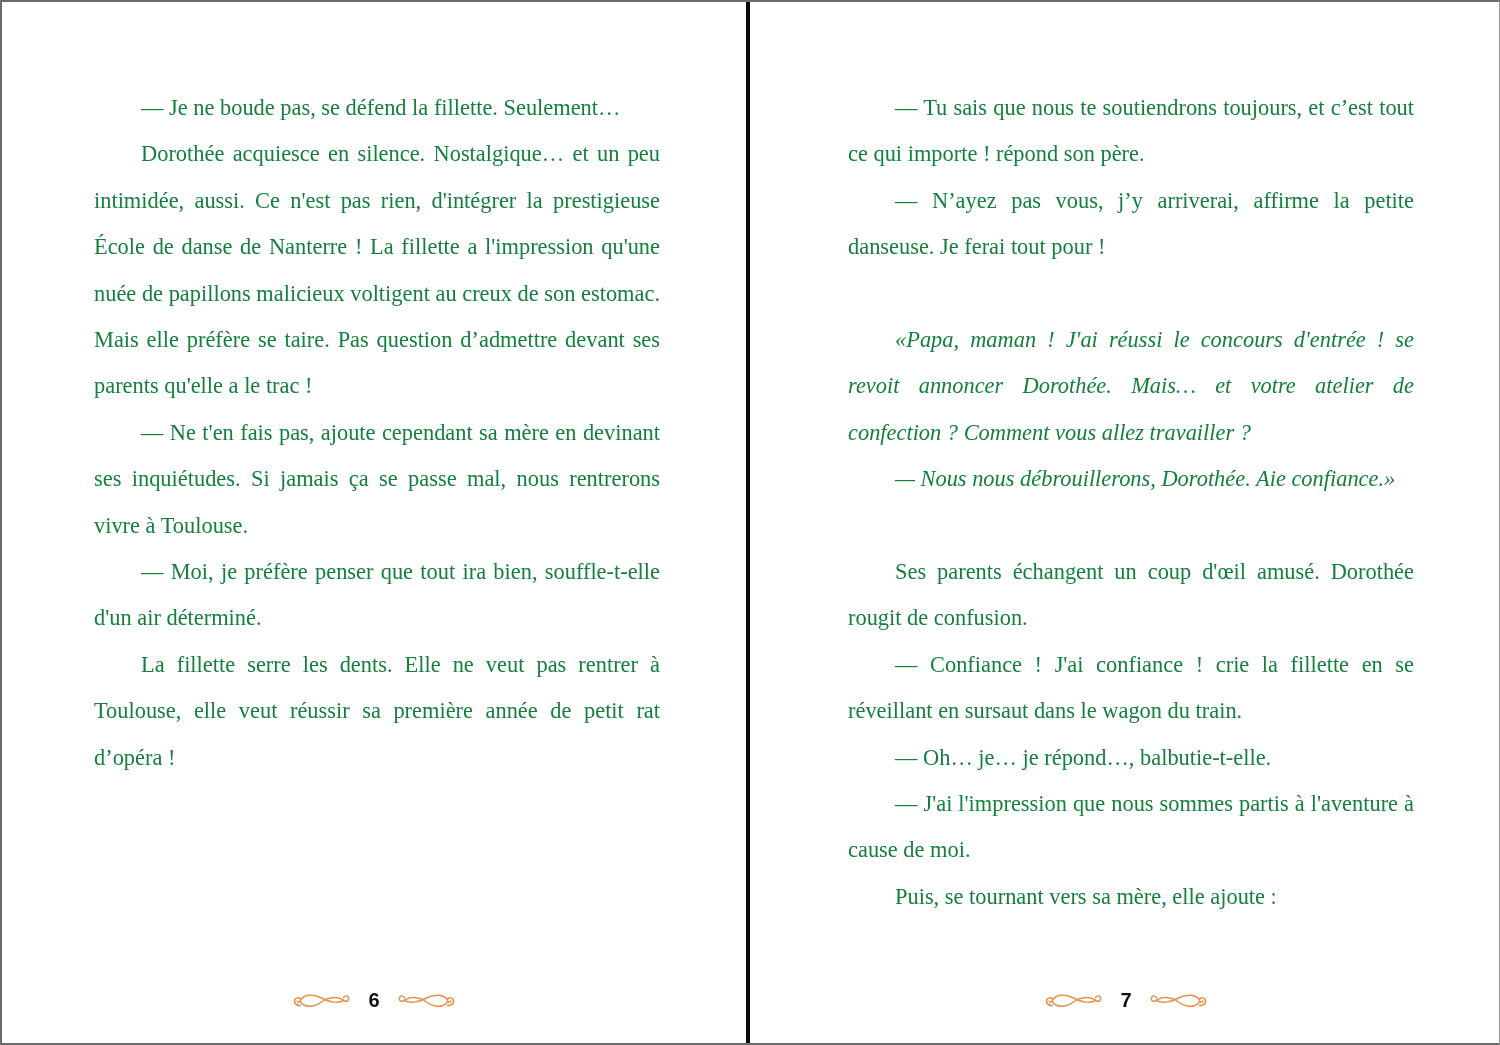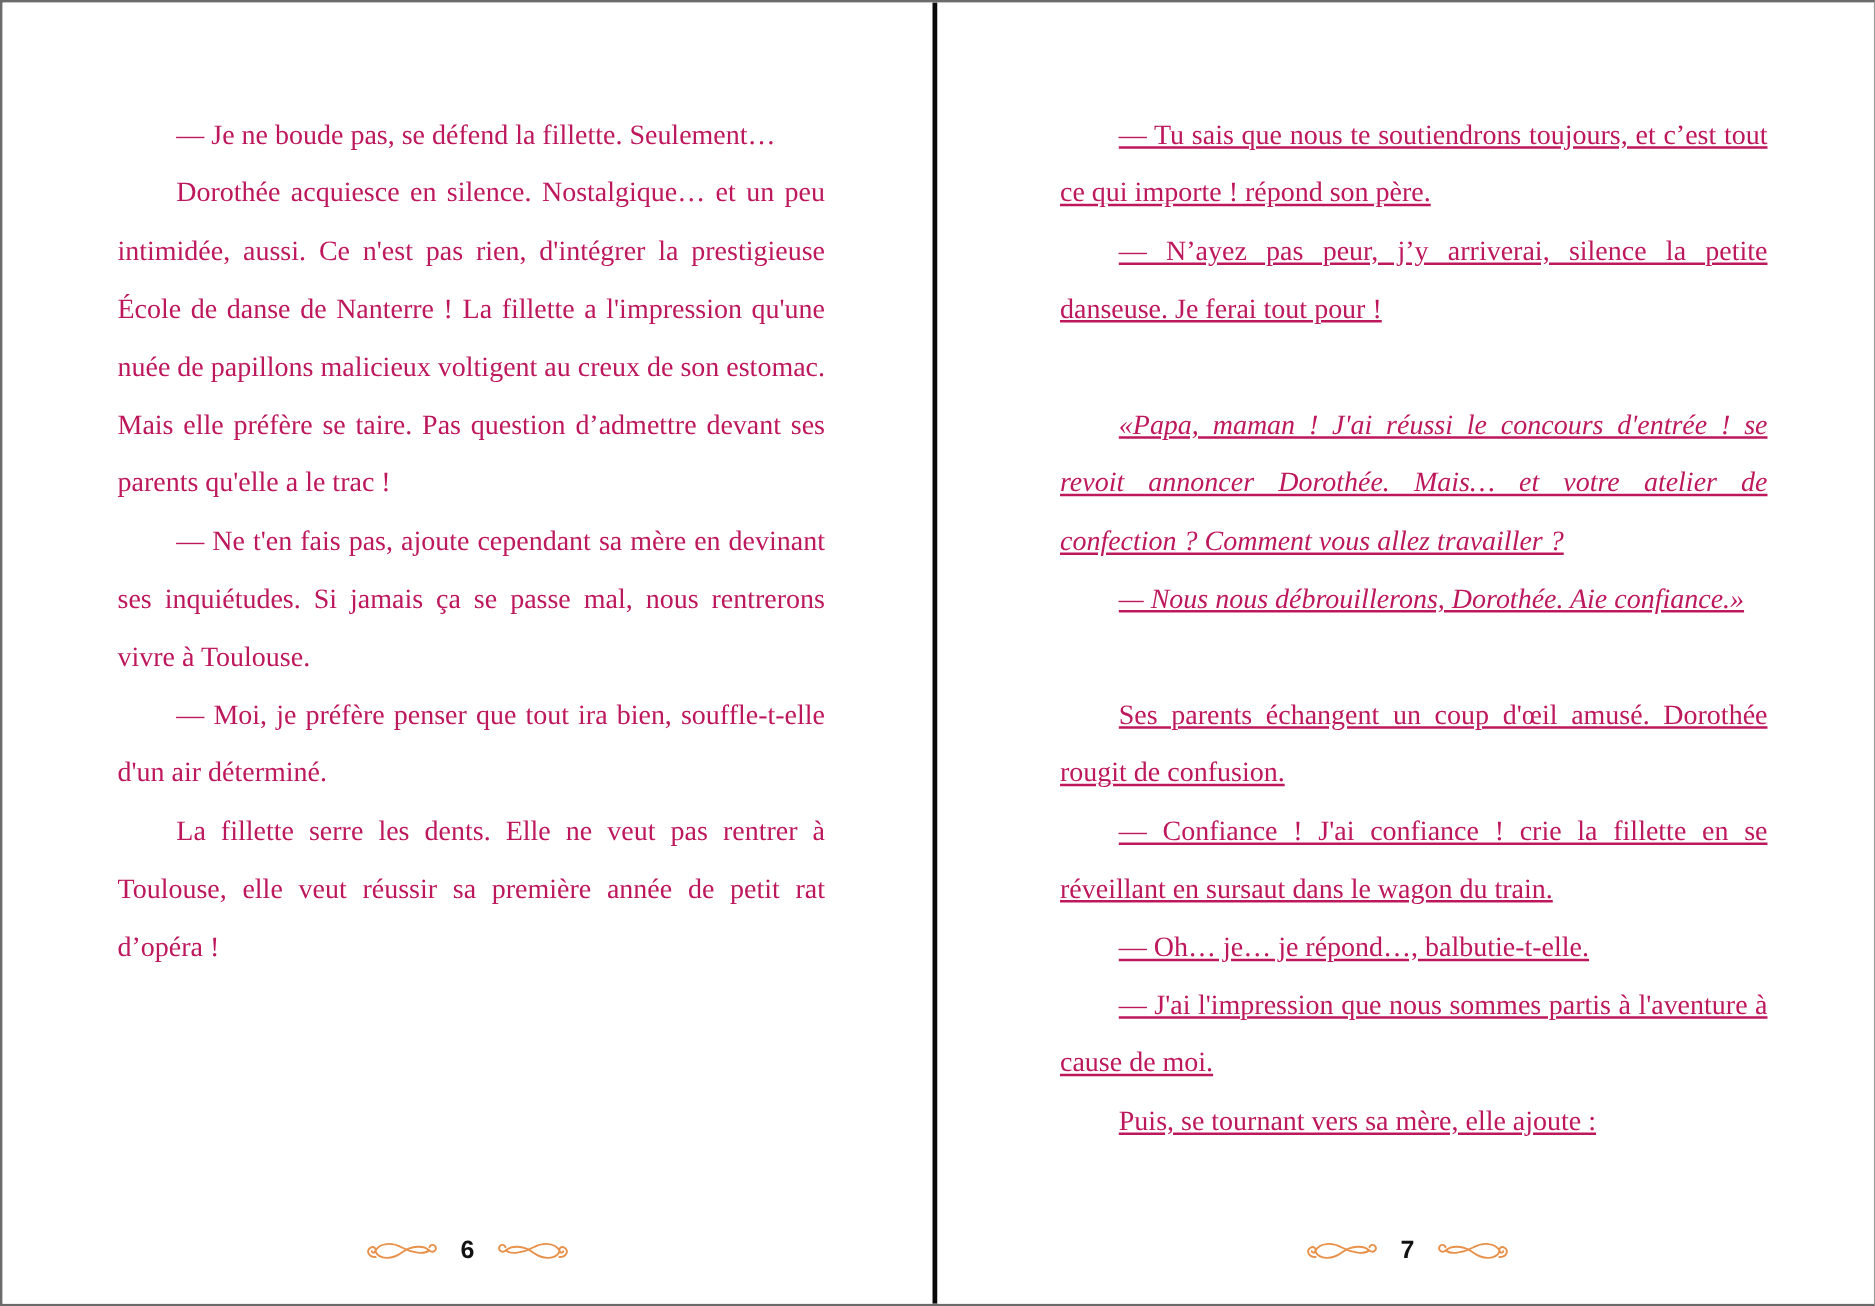--- a/index.html
+++ b/index.html
@@ -36,28 +36,28 @@
     background: #ffffff;
   }
   .page-left  { left: 0px;   width: 744px; }
   .page-right { left: 748px; width: 752px; }
 
   .textblock {
     position: absolute;
     top: 83px;
     font-size: 22.4px;
     line-height: 46.4px;
-    color: #be185d;
+    color: #15803d;
     text-align: justify;
     text-justify: inter-word;
     -webkit-hyphens: none;
     hyphens: none;
   }
   .page-left .textblock  { left: 92px;  width: 566px; }
-  .page-right .textblock { left: 846px; width: 566px; text-decoration: underline; }
+  .page-right .textblock { left: 846px; width: 566px; }
   
   .page-right .textblock { left: 98px; width: 566px; }
 
   .textblock p {
     margin: 0;
     text-indent: 2.1em;
     text-align: justify;
   }
   .textblock p.italic {
     font-style: italic;
@@ -133,21 +133,21 @@
         </svg>
       </span>
     </div>
   </div>
 
   <div class="gutter"></div>
 
   <div class="page page-right">
     <div class="textblock">
       <p>— Tu sais que nous te soutiendrons toujours, et c’est tout ce qui importe ! répond son père.</p>
-      <p>— N’ayez pas peur, j’y arriverai, silence la petite danseuse. Je ferai tout pour !</p>
+      <p>— N’ayez pas vous, j’y arriverai, affirme la petite danseuse. Je ferai tout pour !</p>
       <span class="gap"></span>
       <p class="italic">«Papa, maman ! J'ai réussi le concours d'entrée ! se revoit annoncer Dorothée. Mais… et votre atelier de confection ? Comment vous allez travailler ?</p>
       <p class="italic">— Nous nous débrouillerons, Dorothée. Aie confiance.»</p>
       <span class="gap"></span>
       <p>Ses parents échangent un coup d'œil amusé. Dorothée rougit de confusion.</p>
       <p>— Confiance ! J'ai confiance ! crie la fillette en se réveillant en sursaut dans le wagon du train.</p>
       <p>— Oh… je… je répond…, balbutie-t-elle.</p>
       <p>— J'ai l'impression que nous sommes partis à l'aventure à cause de moi.</p>
       <p>Puis, se tournant vers sa mère, elle ajoute :</p>
     </div>

